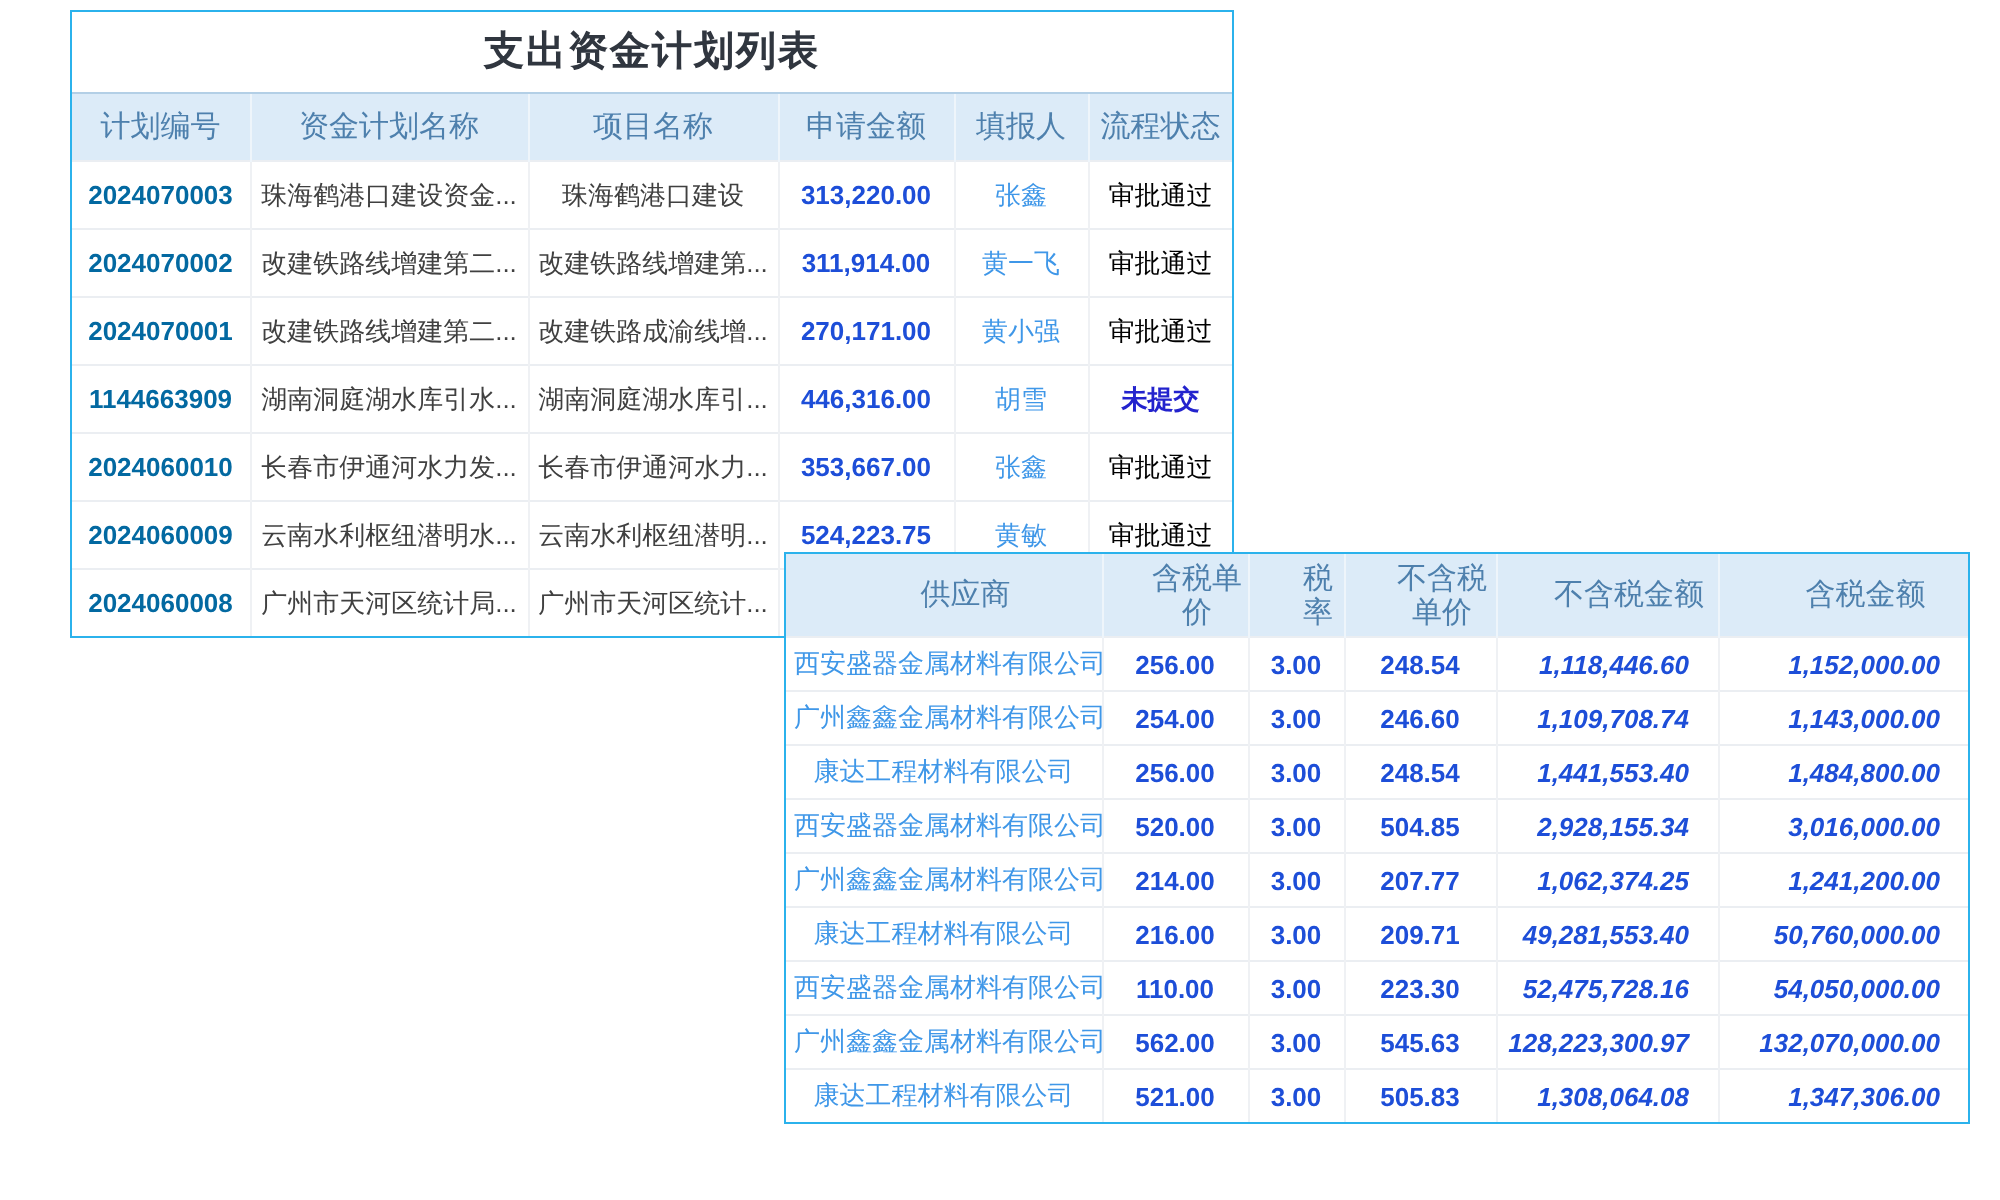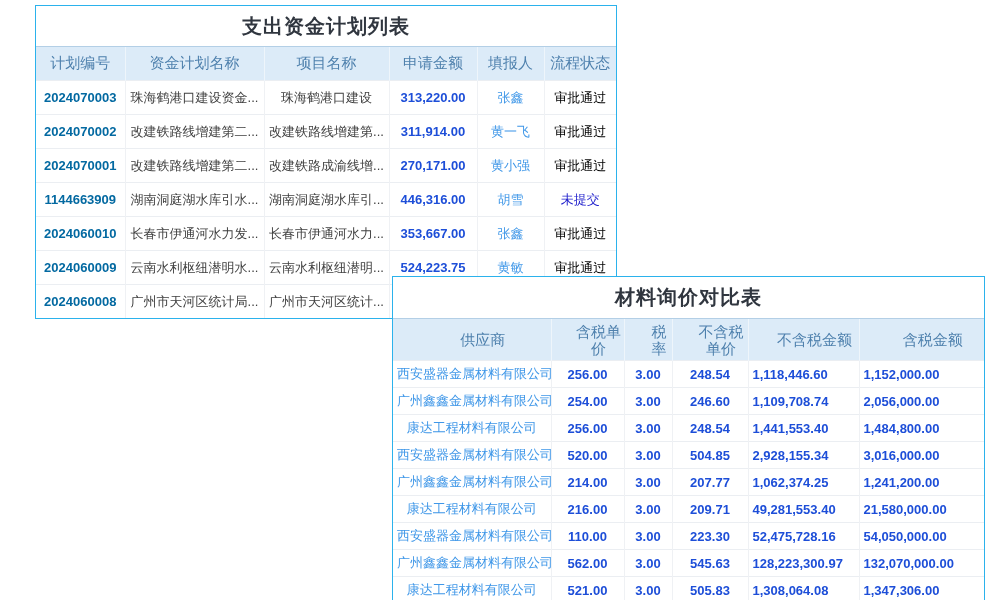--- a/index.html
+++ b/index.html
@@ -71,23 +71,23 @@
   td:last-child { border-right: none; }
   .plan-panel  td { height: 33px; }
   .quote-panel td { height: 26px; }
 
   .link { color: #3f97e8; cursor: pointer; }
   .num  { color: #1d4ed8; font-weight: 700; }
   .id-cell { color: #0369a1; font-weight: 700; cursor: pointer; }
   .name-cell { color: #404040; cursor: pointer; }
 
   .status[data-status="approved"]    { color: #000000; }
-  .status[data-status="unsubmitted"] { color: #2323cd; font-weight: 400; }
-
-  .r-align { text-align: left; padding-right: 14px; }
+  .status[data-status="unsubmitted"] { color: #2323cd; font-weight: 700; }
+
+  .r-align { text-align: right; padding-right: 14px; font-style: italic; }
 </style>
 </head>
 <body>
 
 <div class="canvas">
 
   <section class="panel plan-panel">
     <div class="panel-title">支出资金计划列表</div>
     <table>
       <colgroup>
@@ -163,21 +163,20 @@
           <td class="name-cell">广州市天河区统计...</td>
           <td class="num"></td>
           <td class="link"></td>
           <td class="status" data-status="none"></td>
         </tr>
       </tbody>
     </table>
   </section>
 
   <section class="panel quote-panel">
-    <div class="panel-title">材料询价对比表</div>
     <table>
       <colgroup>
         <col style="width:158px">
           <col style="width:73px">
           <col style="width:48px">
         <col style="width:76px">
           <col style="width:111px">
           <col style="width:125px">
       </colgroup>
       <thead>
@@ -198,21 +197,21 @@
           <td class="num">248.54</td>
           <td class="num r-align">1,118,446.60</td>
           <td class="num r-align">1,152,000.00</td>
         </tr>
         <tr>
           <td class="link">广州鑫鑫金属材料有限公司</td>
           <td class="num">254.00</td>
           <td class="num">3.00</td>
           <td class="num">246.60</td>
           <td class="num r-align">1,109,708.74</td>
-          <td class="num r-align">2,056,000.00</td>
+          <td class="num r-align">1,143,000.00</td>
         </tr>
         <tr>
           <td class="link">康达工程材料有限公司</td>
           <td class="num">256.00</td>
           <td class="num">3.00</td>
           <td class="num">248.54</td>
           <td class="num r-align">1,441,553.40</td>
           <td class="num r-align">1,484,800.00</td>
         </tr>
         <tr>
@@ -230,21 +229,21 @@
           <td class="num">207.77</td>
           <td class="num r-align">1,062,374.25</td>
           <td class="num r-align">1,241,200.00</td>
         </tr>
         <tr>
           <td class="link">康达工程材料有限公司</td>
           <td class="num">216.00</td>
           <td class="num">3.00</td>
           <td class="num">209.71</td>
           <td class="num r-align">49,281,553.40</td>
-          <td class="num r-align">21,580,000.00</td>
+          <td class="num r-align">50,760,000.00</td>
         </tr>
         <tr>
           <td class="link">西安盛器金属材料有限公司</td>
           <td class="num">110.00</td>
           <td class="num">3.00</td>
           <td class="num">223.30</td>
           <td class="num r-align">52,475,728.16</td>
           <td class="num r-align">54,050,000.00</td>
         </tr>
         <tr>

